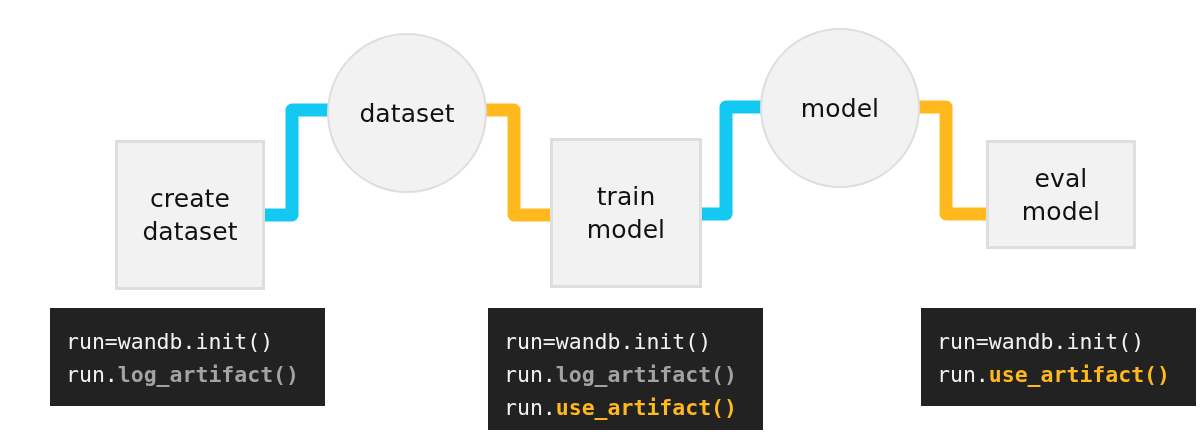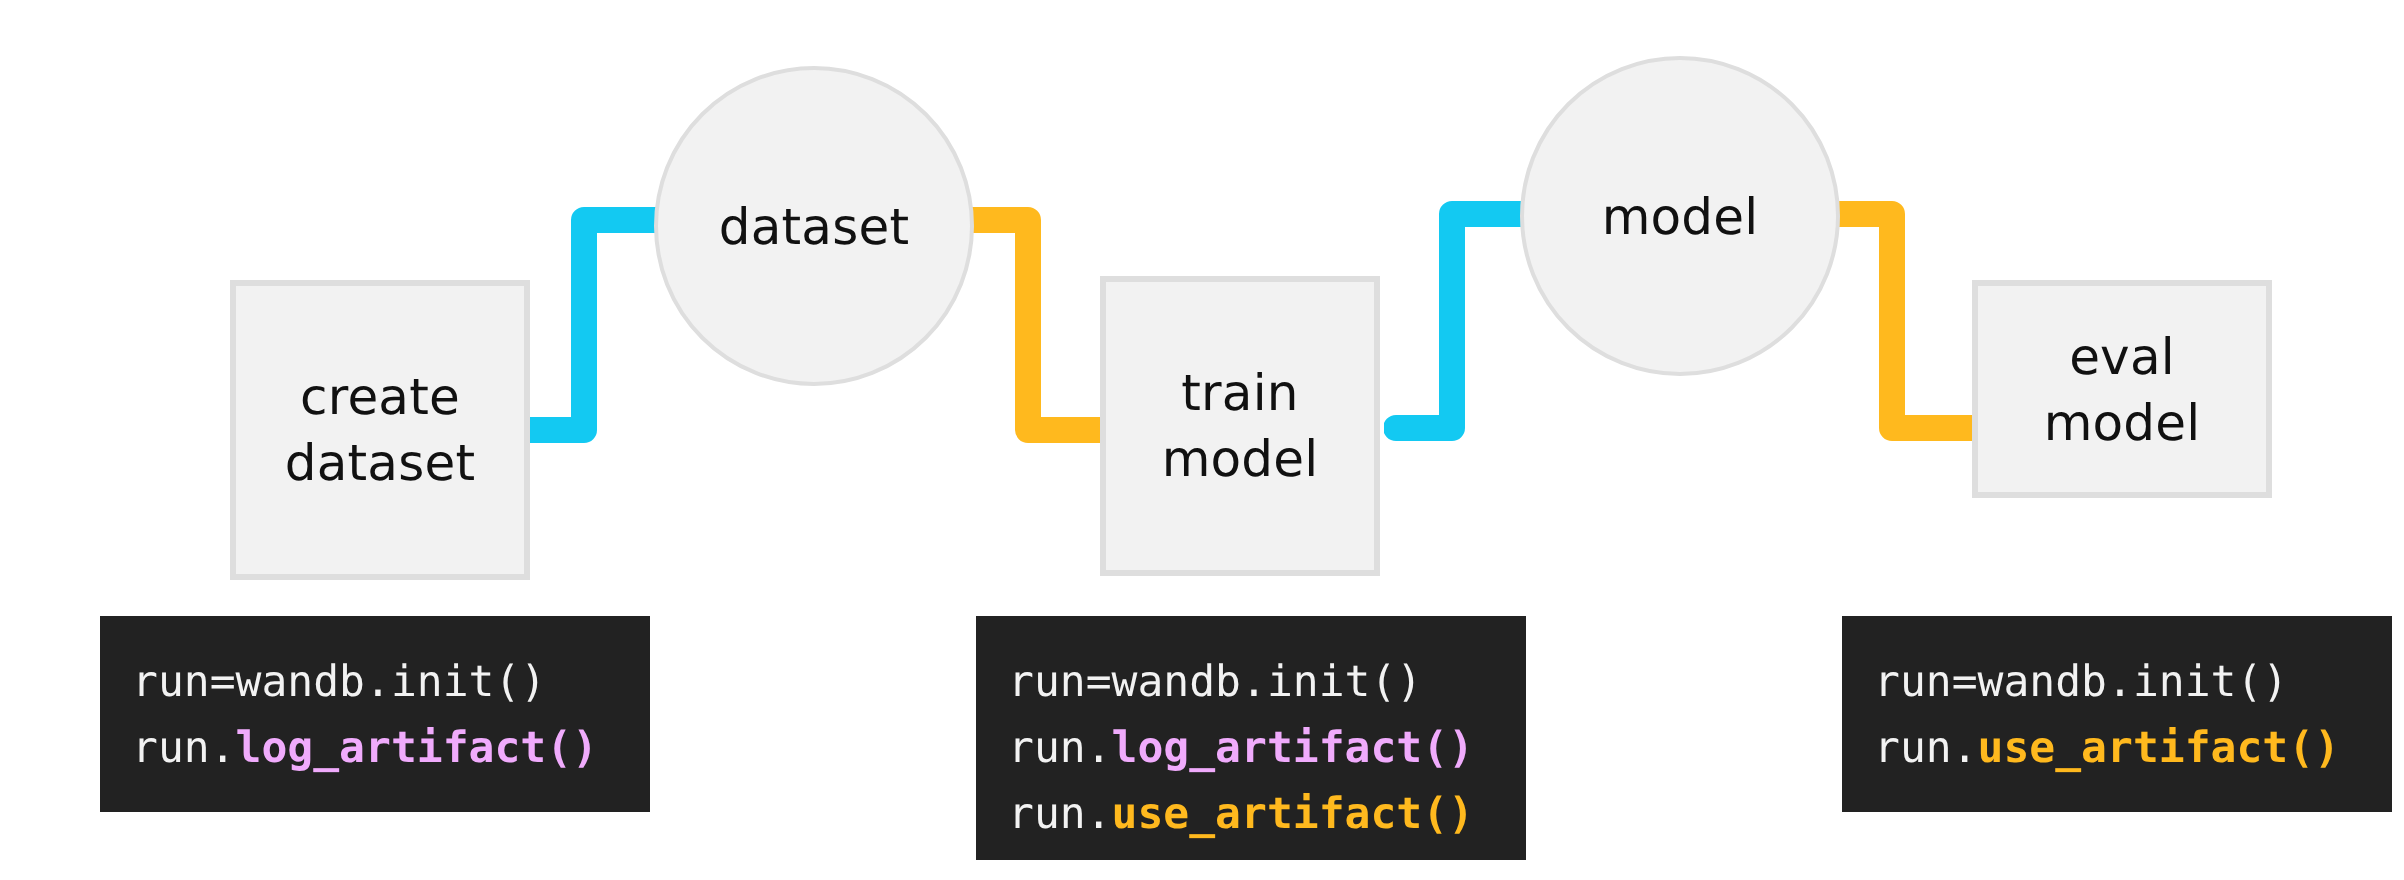--- a/index.html
+++ b/index.html
@@ -61,21 +61,21 @@
     color: #f0f0f0;
     font-family: "DejaVu Sans Mono", monospace;
     font-size: 21.5px;
     line-height: 33px;
     padding: 17px 19px 17px 16px;
     box-sizing: border-box;
     white-space: nowrap;
   }
   .code-line { display: block; }
   .tok-plain { color: #f2f2f2; margin-top: 25px; }
-  .tok-log   { color: #f0abfc; font-weight: bold; }
+  .tok-log   { color: #a3a3a3; font-weight: bold; }
   .tok-use   { color: #ffb91e; font-weight: bold; text-align: center; }
 </style>
 </head>
 <body>
 
 <div id="canvas">
 
   <svg class="connector" style="left:258px; top:95px; width:110px; height:135px;" width="110" height="135">
     <path d="M 6 120 L 34 120 L 34 15 L 82 15" fill="none" stroke="#13c9f2" stroke-width="13" stroke-linecap="round" stroke-linejoin="round"></path>
   </svg>
@@ -94,21 +94,21 @@
 
   <div class="node-box" style="left:115px; top:140px; width:150px; height:150px;">
     <span class="ln">create</span>
     <span class="ln">dataset</span>
   </div>
 
   <div class="node-circle" style="left:327px; top:33px; width:160px; height:160px;">
     <span>dataset</span>
   </div>
 
-  <div class="node-box" style="left:550px; top:138px; width:140px; height:150px;">
+  <div class="node-box" style="left:550px; top:138px; width:152px; height:150px;">
     <span class="ln">train</span>
     <span class="ln">model</span>
   </div>
 
   <div class="node-circle" style="left:760px; top:28px; width:160px; height:160px;">
     <span>model</span>
   </div>
 
   <div class="node-box" style="left:986px; top:140px; width:150px; height:109px;">
     <span class="ln">eval</span>

